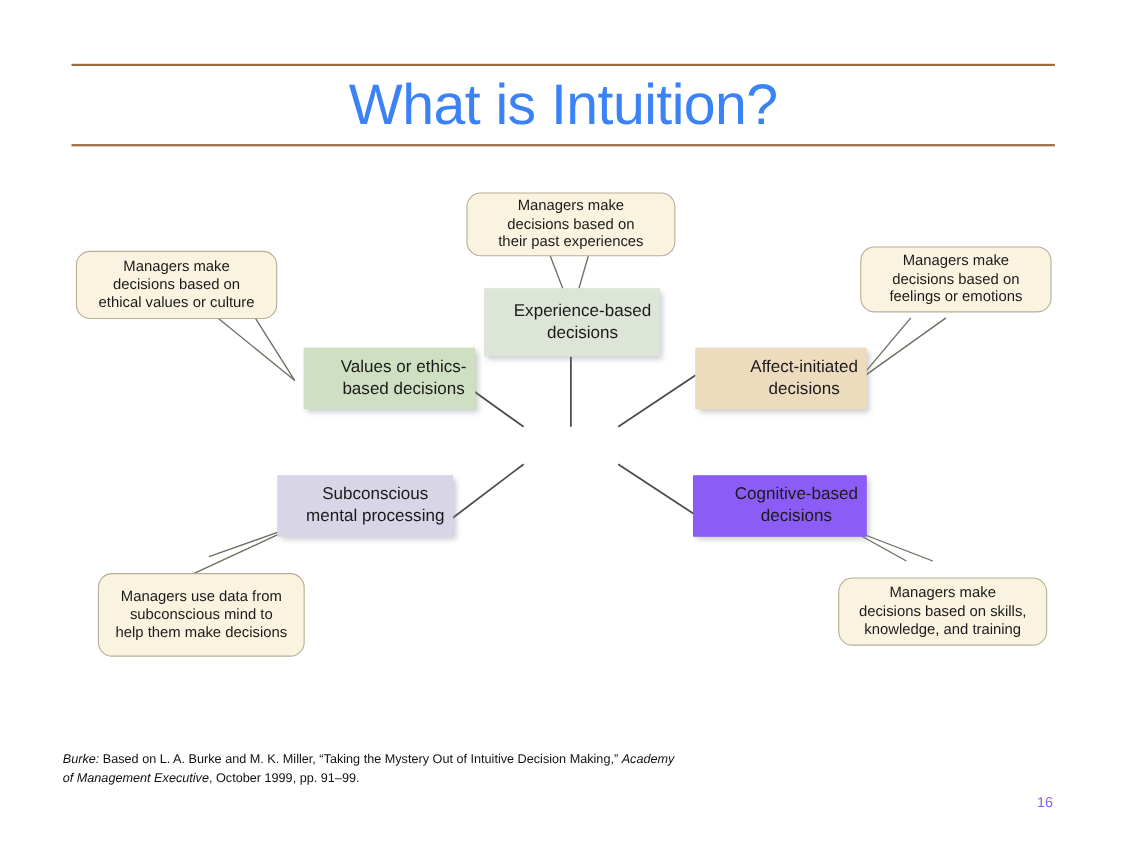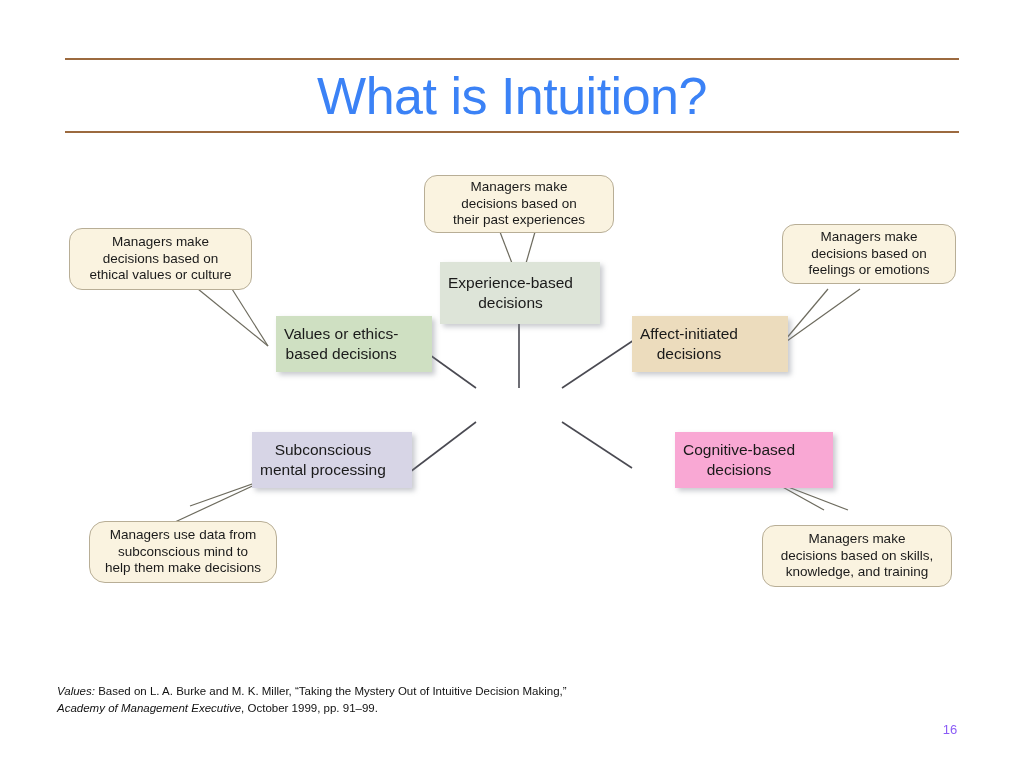--- a/index.html
+++ b/index.html
@@ -66,21 +66,21 @@
     width: 1024px;
     height: 480px;
   }
 
   
   .node {
     position: absolute;
     box-sizing: border-box;
     display: flex;
     align-items: center;
-    justify-content: flex-start;
+    justify-content: flex-end;
     text-align: center;
     font-size: 15.5px;
     line-height: 1.26;
     color: #1a1a1a;
     padding: 4px 8px;
     box-shadow: 3px 3px 5px rgba(120,125,135,0.40);
     z-index: 3;
   }
   .node-label { display: block; white-space: pre-line; }
 
@@ -183,21 +183,21 @@
     <div class="node" id="node-values" style="left:256px; top:166px; width:156px; height:56px; background:#cfe0c2;margin-left:20px;">
       <span class="node-label">Values or ethics-
 based decisions</span>
     </div>
 
     <div class="node" id="node-affect" style="left:632px; top:166px; width:156px; height:56px; background:#ecdcbd;">
       <span class="node-label">Affect-initiated
 decisions</span>
     </div>
 
-    <div class="node" id="node-cognitive" style="left:630px; top:282px; width:158px; height:56px; background:#f9a8d4;margin-left:45px;">
+    <div class="node" id="node-cognitive" style="left:630px; top:282px; width:158px; height:56px; background:#8b5cf6;">
       <span class="node-label">Cognitive-based
 decisions</span>
     </div>
 
     <div class="node" id="node-subconscious" style="left:252px; top:282px; width:160px; height:56px; background:#d7d5e6;">
       <span class="node-label">Subconscious
 mental processing</span>
     </div>
 
     <div class="callout" id="callout-experience" style="left:424px; top:25px; width:190px; height:58px;">
@@ -211,31 +211,31 @@
 decisions based  on
 ethical values or culture</span>
     </div>
 
     <div class="callout" id="callout-affect" style="left:782px; top:74px; width:174px; height:60px;">
       <span class="callout-label">Managers make
 decisions based on
 feelings or emotions</span>
     </div>
 
-    <div class="callout" id="callout-subconscious" style="left:89px; top:371px; width:188px; height:62px;border-radius:16px;">
+    <div class="callout" id="callout-subconscious" style="left:89px; top:371px; width:188px; height:76px;">
       <span class="callout-label">Managers use data from
 subconscious mind to
 help them make decisions</span>
     </div>
 
     <div class="callout" id="callout-cognitive" style="left:762px; top:375px; width:190px; height:62px;">
       <span class="callout-label">Managers make
 decisions based on skills,
 knowledge, and training</span>
     </div>
 
   </div>
 
-  <div id="source-note"><span class="lbl">Values:</span><span> Based on L. A. Burke and M. K. Miller, “Taking the Mystery Out of Intuitive Decision Making,” </span><span class="ital">Academy of Management Executive</span><span>, October 1999, pp. 91–99.</span></div>
+  <div id="source-note"><span class="lbl">Burke:</span><span> Based on L. A. Burke and M. K. Miller, “Taking the Mystery Out of Intuitive Decision Making,” </span><span class="ital">Academy of Management Executive</span><span>, October 1999, pp. 91–99.</span></div>
 
   <div id="page-number">16</div>
 
 </div>
 
 </body></html>

